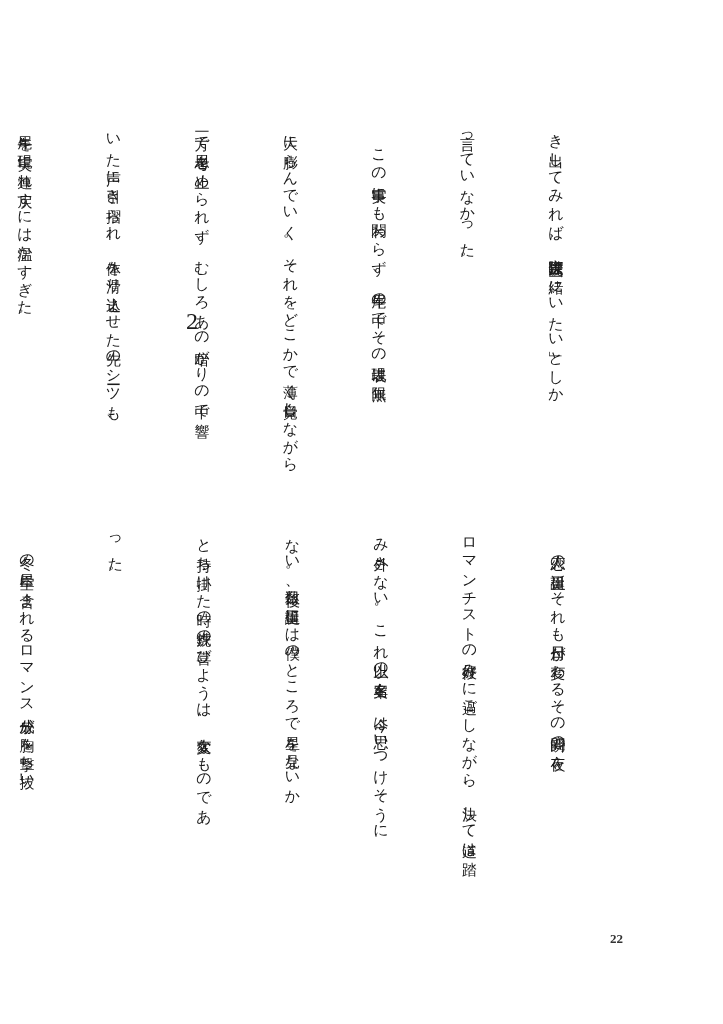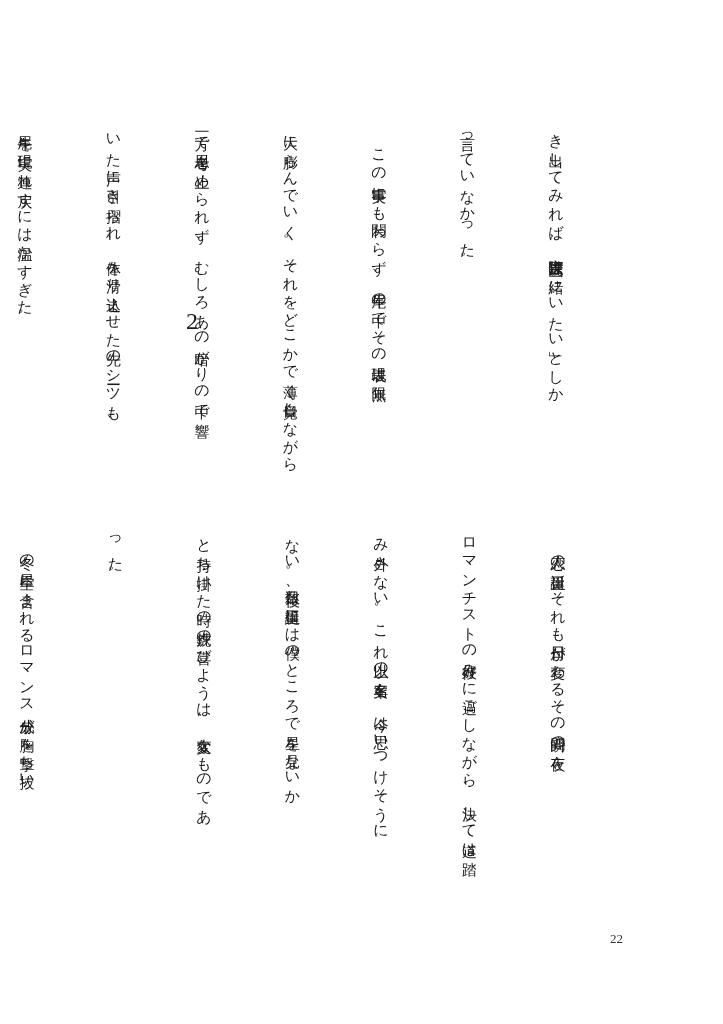--- a/index.html
+++ b/index.html
@@ -19,21 +19,21 @@
   .block.bottom { right: 92px; top: 528px; height: 380px; }
   .para { display: block; margin: 0; }
   .chapter {
     position: absolute; left: 186px; top: 308px;
     font-family: "Liberation Serif", "DejaVu Serif", serif;
     font-size: 24px; color: #1a1a1a;
   }
   .folio {
     position: absolute; left: 610px; top: 931px;
     font-family: "Liberation Serif", "DejaVu Serif", serif;
-    font-size: 13px; color: #333;
+    font-size: 13px; color: #333; font-weight: bold;
   }
 </style>
 </head>
 <body>
 
 <div class="page">
 
   <div class="block top">
     <span class="para">き出してみれば、実際虎鉄は「一緒にいたい」としか</span>
     <span class="para">言っていなかった。</span>

